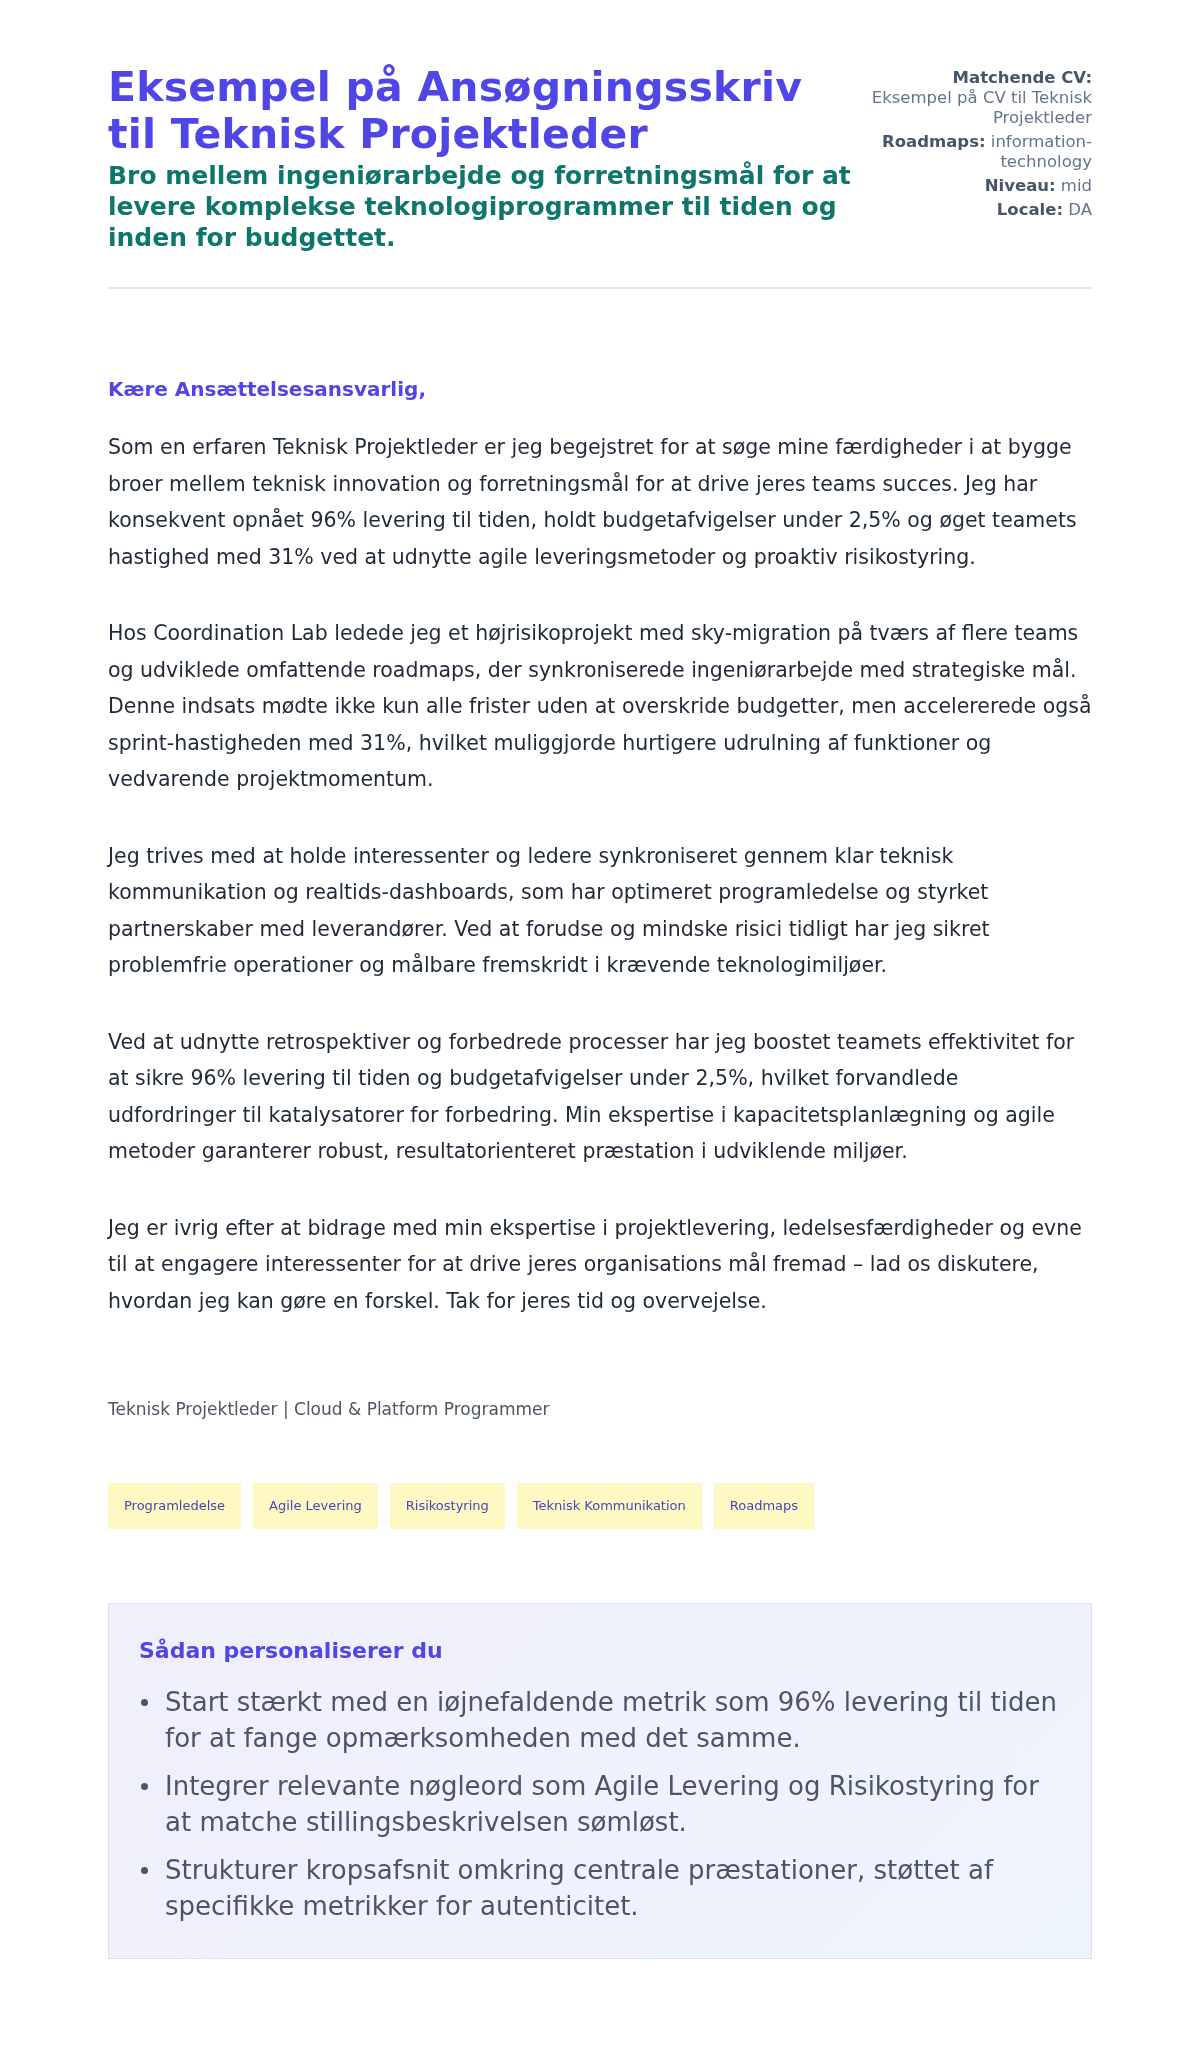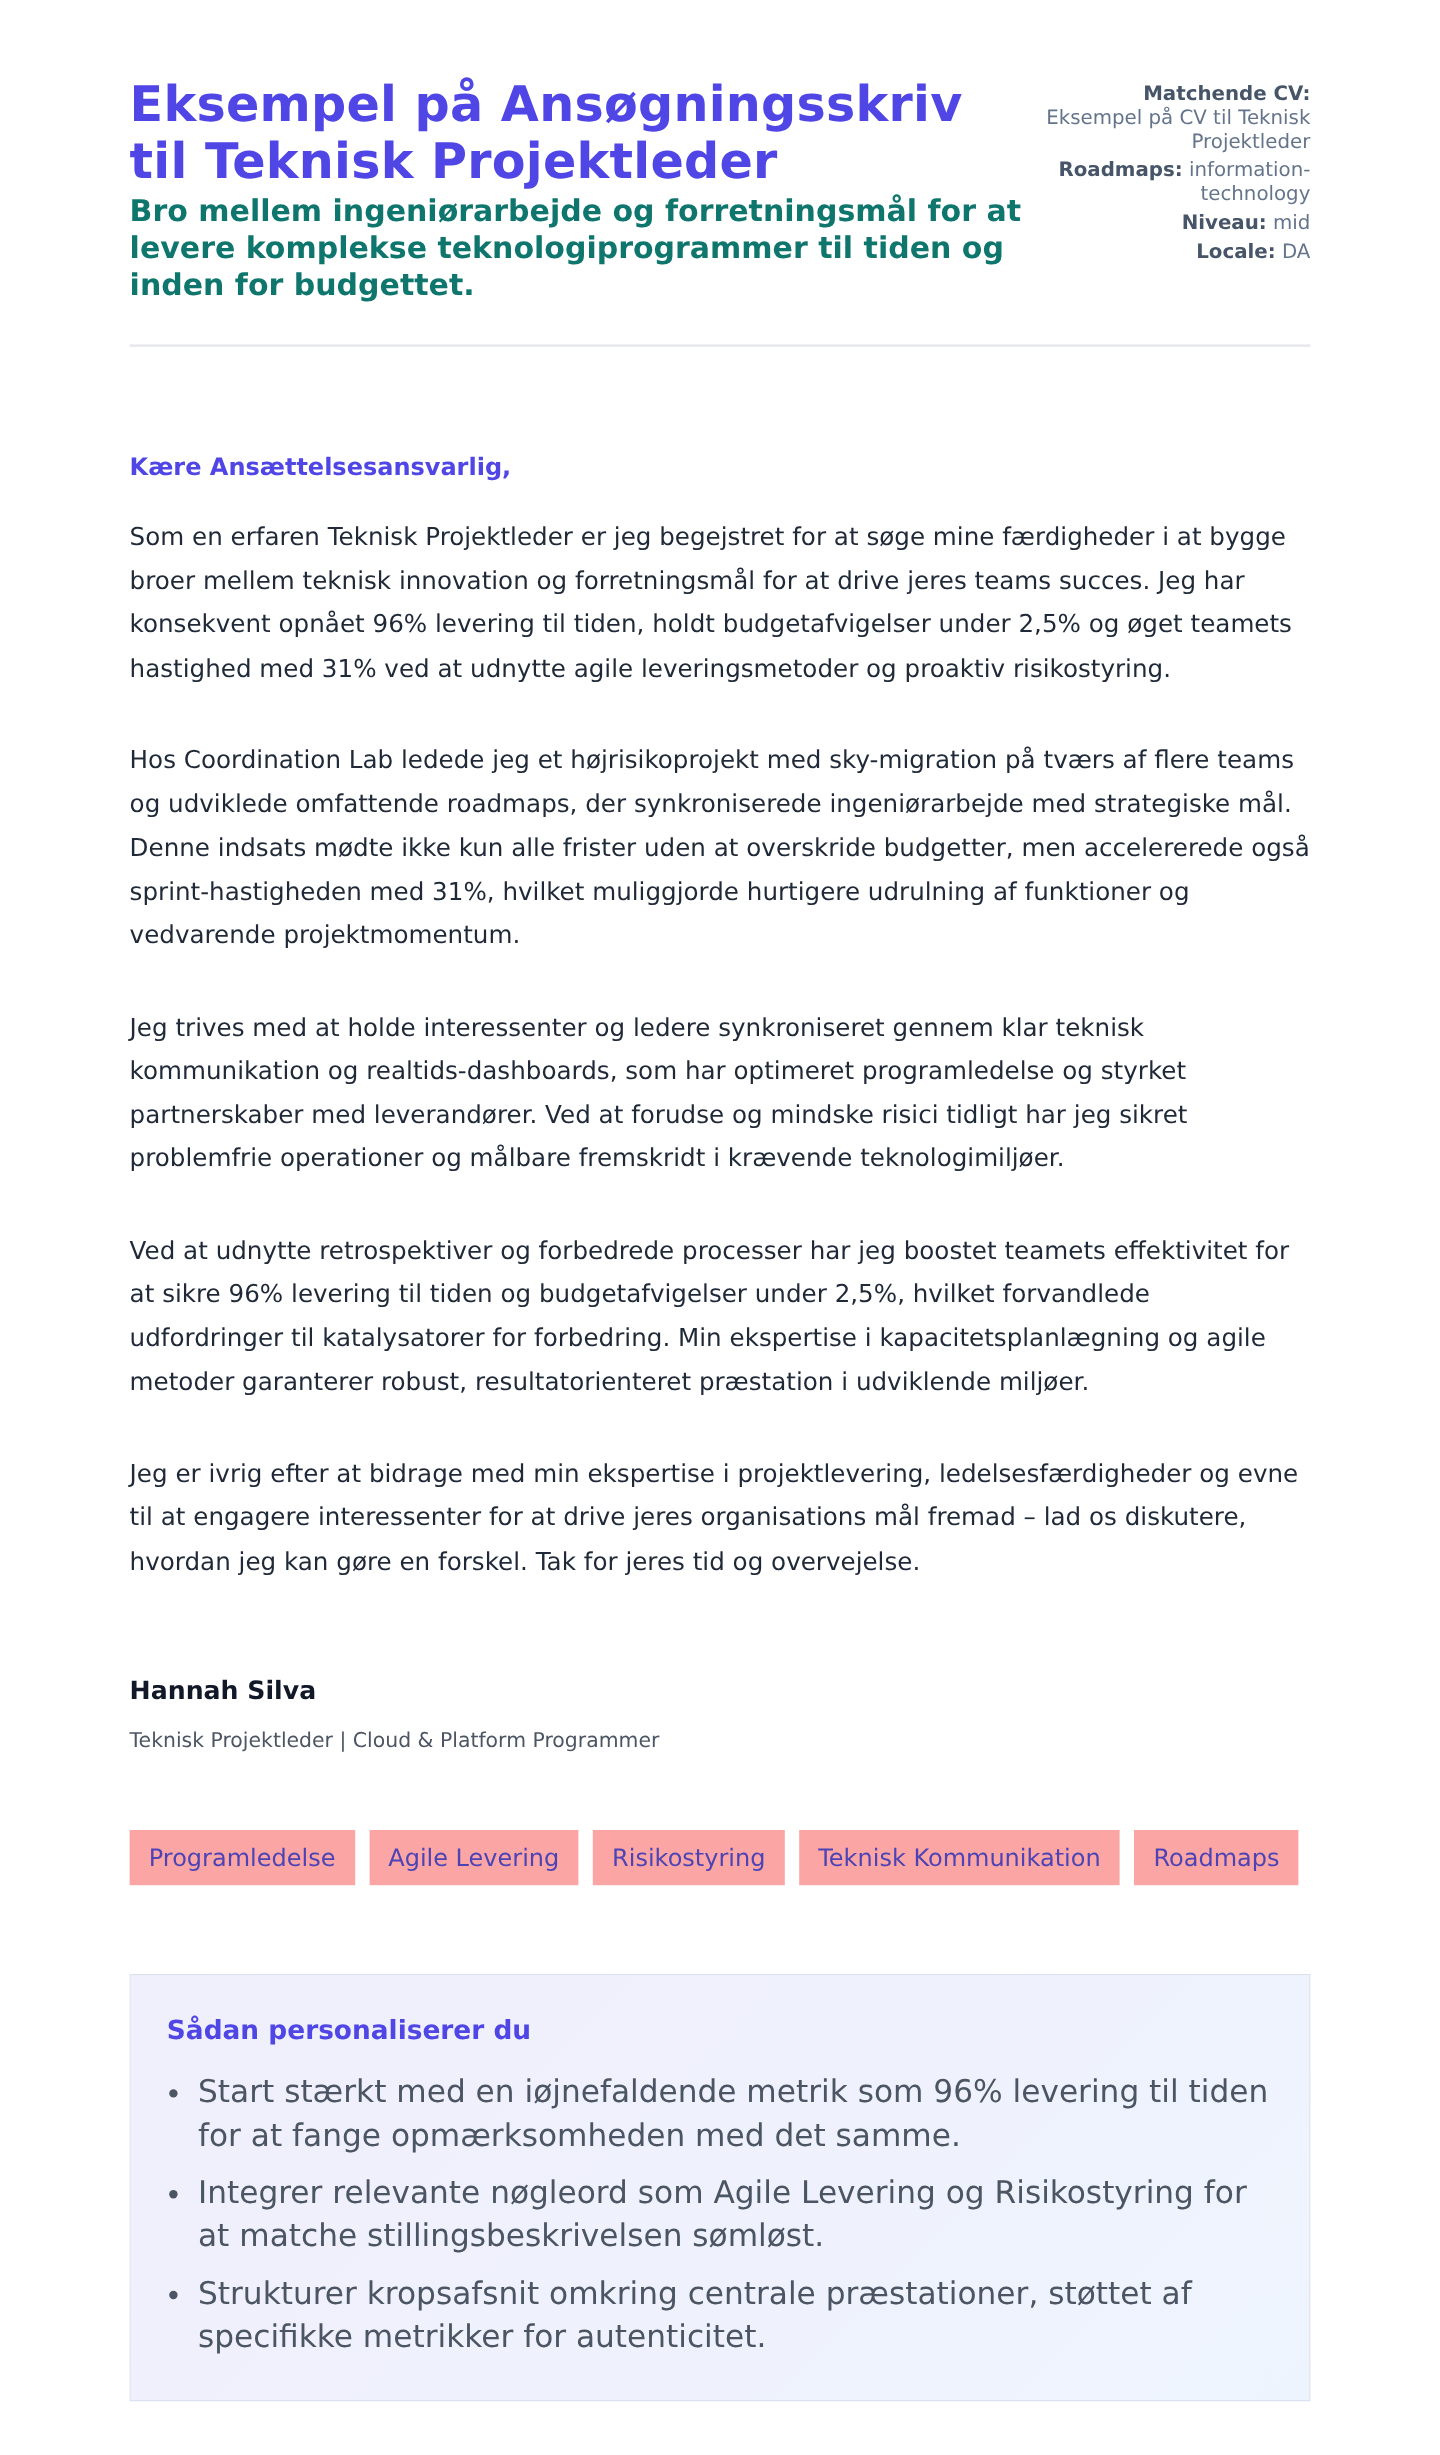--- a/index.html
+++ b/index.html
@@ -76,23 +76,23 @@
       color: #4b5563;
       line-height: 28px;
       margin-top: 14px;
     }
     .tags {
       display: flex;
       gap: 12px;
       margin-top: 60px;
     }
     .tag {
-      background: #fca5a5;
+      background: #fef9c3;
       color: #4c44b5;
-      font-size: 20px;
+      font-size: 13px;
       padding: 13px 16px;
       line-height: 20px;
       cursor: pointer;
     }
     .tips {
       margin-top: 74px;
       border: 1.5px solid #dbe1f0;
       background: linear-gradient(135deg, #f0effc 0%, #eef4fd 100%);
       padding: 32px 30px 34px 30px;
     }
@@ -157,21 +157,20 @@
 
   <main class="body">
     <p class="salutation">Kære Ansættelsesansvarlig,</p>
     <p class="para">Som en erfaren Teknisk Projektleder er jeg begejstret for at søge mine færdigheder i at bygge broer mellem teknisk innovation og forretningsmål for at drive jeres teams succes. Jeg har konsekvent opnået 96% levering til tiden, holdt budgetafvigelser under 2,5% og øget teamets hastighed med 31% ved at udnytte agile leveringsmetoder og proaktiv risikostyring.</p>
     <p class="para">Hos Coordination Lab ledede jeg et højrisikoprojekt med sky-migration på tværs af flere teams og udviklede omfattende roadmaps, der synkroniserede ingeniørarbejde med strategiske mål. Denne indsats mødte ikke kun alle frister uden at overskride budgetter, men accelererede også sprint-hastigheden med 31%, hvilket muliggjorde hurtigere udrulning af funktioner og vedvarende projektmomentum.</p>
     <p class="para">Jeg trives med at holde interessenter og ledere synkroniseret gennem klar teknisk kommunikation og realtids-dashboards, som har optimeret programledelse og styrket partnerskaber med leverandører. Ved at forudse og mindske risici tidligt har jeg sikret problemfrie operationer og målbare fremskridt i krævende teknologimiljøer.</p>
     <p class="para">Ved at udnytte retrospektiver og forbedrede processer har jeg boostet teamets effektivitet for at sikre 96% levering til tiden og budgetafvigelser under 2,5%, hvilket forvandlede udfordringer til katalysatorer for forbedring. Min ekspertise i kapacitetsplanlægning og agile metoder garanterer robust, resultatorienteret præstation i udviklende miljøer.</p>
     <p class="para">Jeg er ivrig efter at bidrage med min ekspertise i projektlevering, ledelsesfærdigheder og evne til at engagere interessenter for at drive jeres organisations mål fremad – lad os diskutere, hvordan jeg kan gøre en forskel. Tak for jeres tid og overvejelse.</p>
 
     <div class="signature">
-      <div class="sig-name">Hannah Silva</div>
       <div class="sig-title">Teknisk Projektleder | Cloud &amp; Platform Programmer</div>
     </div>
 
     <div class="tags">
       <span class="tag">Programledelse</span>
       <span class="tag">Agile Levering</span>
       <span class="tag">Risikostyring</span>
       <span class="tag">Teknisk Kommunikation</span>
       <span class="tag">Roadmaps</span>
     </div>

